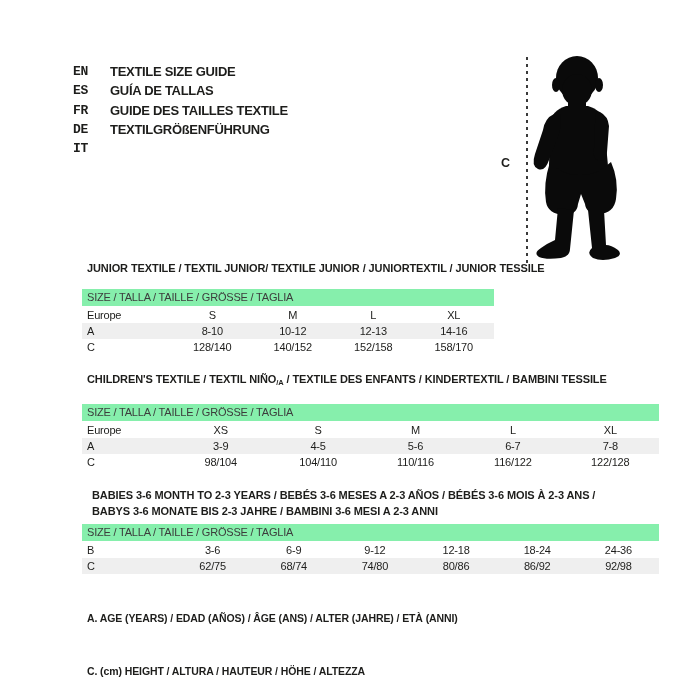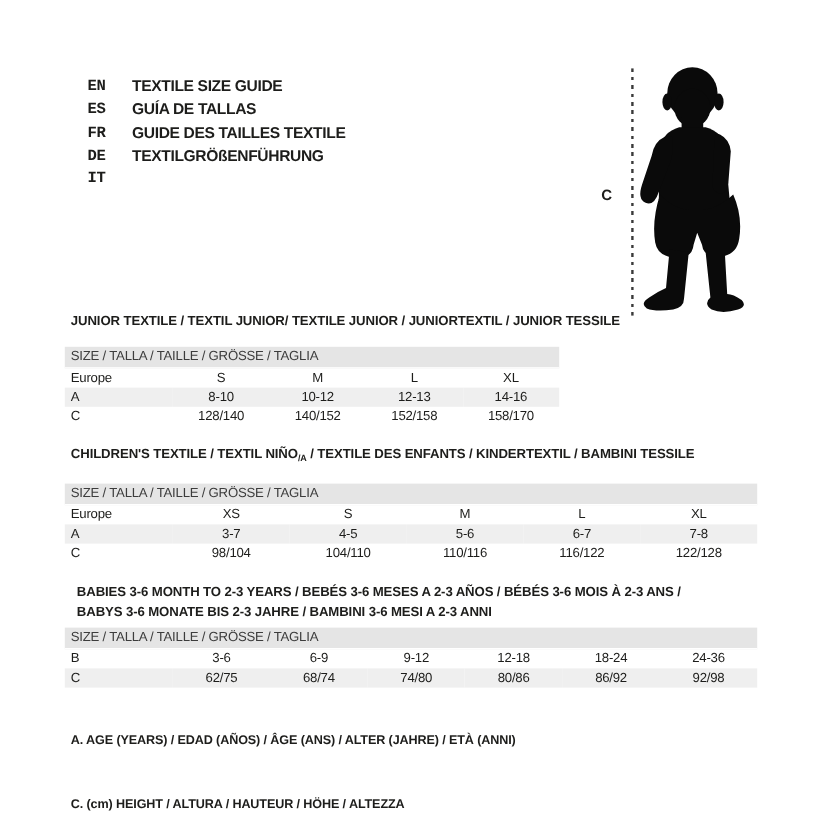--- a/index.html
+++ b/index.html
@@ -12,30 +12,30 @@
   .lang-row{display:flex;font-size:13px;font-weight:bold;line-height:19.3px;letter-spacing:-0.3px;}
   .lang-code{width:37px;flex:0 0 37px;font-family:Liberation Mono, monospace;}
   
   .measure-line{
     position:absolute;left:526px;top:57px;height:206px;width:2px;
     background:repeating-linear-gradient(to bottom,#3a3a3a 0 3px,transparent 3px 7px);
   }
   .measure-label{position:absolute;left:501px;top:156px;font-size:12.5px;font-weight:600;}
   .silhouette{position:absolute;left:530px;top:52px;width:125px;height:212px;}
   
-  .content{position:absolute;left:54px;top:261px;width:577px;}
+  .content{position:absolute;left:82px;top:261px;width:577px;}
   .tbl-title{font-size:11px;font-weight:bold;line-height:14px;letter-spacing:-0.1px;margin:0 0 14px 5px;}
   .tbl-title .sub{font-size:7.5px;vertical-align:-2px;}
   .tbl-title.two-line{line-height:16px;margin-bottom:5px;margin-left:10px;}
   table.size-table{border-collapse:separate;border-spacing:0;table-layout:fixed;font-size:11px;letter-spacing:-0.2px;}
   table.w-junior{width:412px;margin-bottom:17px;}
   table.w-wide{width:577px;margin-bottom:17px;}
   table.w-wide.last{margin-bottom:26px;}
   table.size-table th{
-    background:#e5e5e5;font-weight:normal;text-align:left;padding:0 0 0 5px;
+    background:#86efac;font-weight:normal;text-align:left;padding:0 0 0 5px;
     height:17px;line-height:17px;font-size:11px;color:#3c3c3c;border-bottom:1px solid #fff;
   }
   table.size-table td{height:16px;line-height:16px;text-align:center;padding:0;}
   table.size-table td.lbl{text-align:left;padding-left:5px;}
   table.size-table tbody tr:nth-child(even){background:#efefef;}
   col.col-label{width:90px;}
   
   .footnotes{margin-left:5px;}
   .footnote{font-size:10.5px;font-weight:bold;line-height:17px;letter-spacing:-0.1px;margin-top:36px;}
 </style>
@@ -144,21 +144,21 @@
           <tr>
             <td class="lbl">Europe</td>
             <td>XS</td>
             <td>S</td>
             <td>M</td>
             <td>L</td>
             <td>XL</td>
           </tr>
           <tr>
             <td class="lbl">A</td>
-            <td>3-7</td>
+            <td>3-9</td>
             <td>4-5</td>
             <td>5-6</td>
             <td>6-7</td>
             <td>7-8</td>
           </tr>
           <tr>
             <td class="lbl">C</td>
             <td>98/104</td>
             <td>104/110</td>
             <td>110/116</td>

